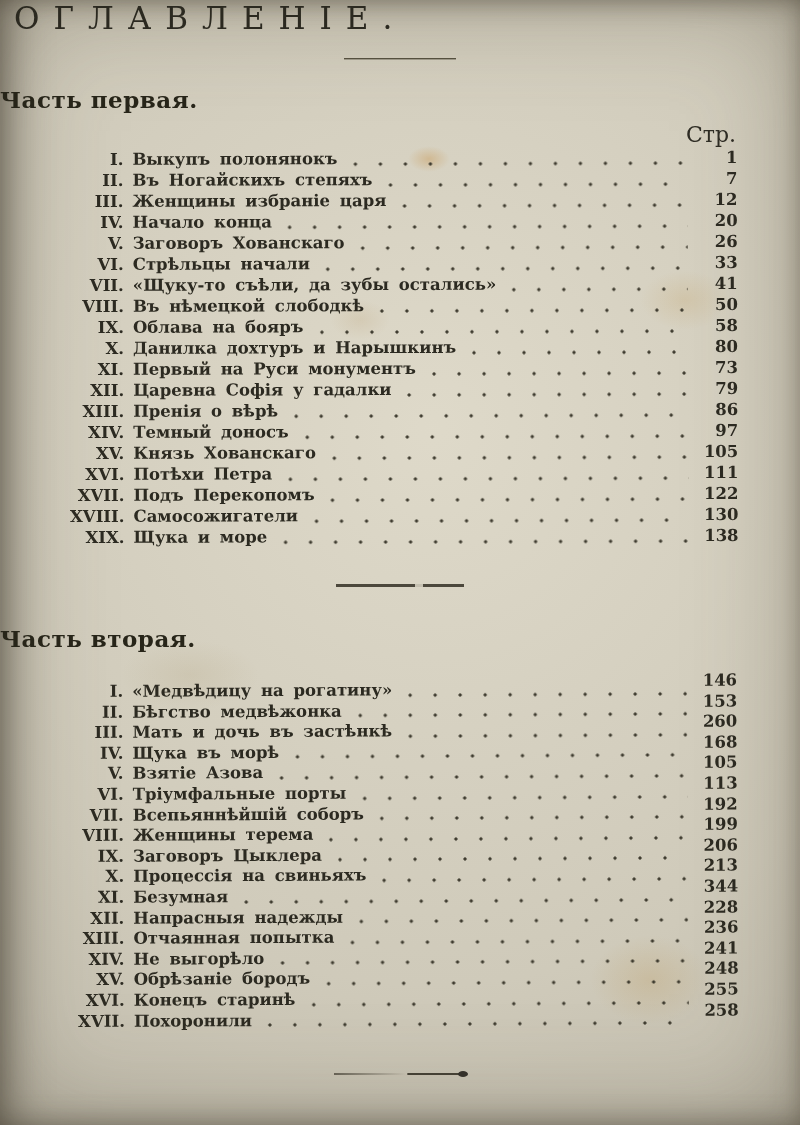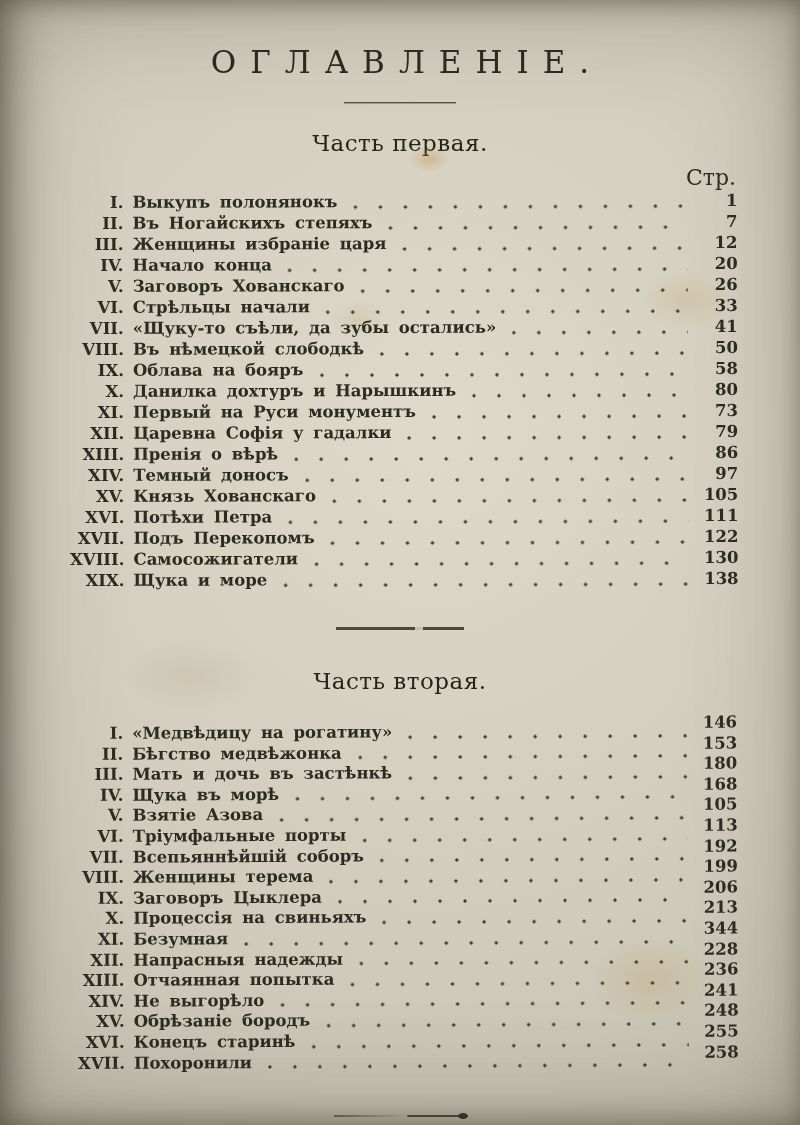--- a/index.html
+++ b/index.html
@@ -26,39 +26,38 @@
   }
   .stain { position: absolute; border-radius: 50%; pointer-events: none; }
   .stain.s1 { left: 408px; top: 146px; width: 42px; height: 26px; background: radial-gradient(ellipse, rgba(196,138,58,0.35), rgba(196,138,58,0) 70%); }
   .stain.s2 { left: 640px; top: 270px; width: 90px; height: 60px; background: radial-gradient(ellipse, rgba(190,150,80,0.2), rgba(190,150,80,0) 70%); }
   .stain.s3 { left: 590px; top: 935px; width: 120px; height: 90px; background: radial-gradient(ellipse, rgba(185,145,75,0.22), rgba(185,145,75,0) 70%); }
   .stain.s4 { left: 120px; top: 640px; width: 140px; height: 70px; background: radial-gradient(ellipse, rgba(160,140,95,0.14), rgba(160,140,95,0) 70%); }
   .stain.s5 { left: 330px; top: 300px; width: 60px; height: 40px; background: radial-gradient(ellipse, rgba(175,140,85,0.15), rgba(175,140,85,0) 70%); }
 
   .book-title {
     margin: 0;
-    padding-top: 44px;
-    text-align: center;
+    text-align: left;
     font-size: 31px;
     font-weight: 400;
     letter-spacing: 14px;
     text-indent: 14px;
     color: #2b2920;
   }
   .rule { margin: 0 auto; background: #4c483c; }
   .rule-title {
     margin-top: 22px;
     width: 112px; height: 2px;
     background: linear-gradient(180deg, #55503f 0 45%, rgba(85,80,63,0.25) 55%, rgba(85,80,63,0.6) 100%);
   }
   .part-heading {
     margin: 0;
-    text-align: center;
+    text-align: left;
     font-size: 23px;
-    font-weight: 400;
+    font-weight: 700;
     color: #272519;
     letter-spacing: 0.5px;
   }
   .part1 .part-heading { padding-top: 26px; }
   .part2 .part-heading { padding-top: 0; }
 
   .col-header {
     width: 672px; margin: 9px auto 2px auto;
     text-align: right;
     font-size: 22px;
@@ -281,21 +280,21 @@
           <span class="rn">II.</span>
           <span class="tt">Бѣгство медвѣжонка</span>
           <span class="leader"></span>
           <span class="pg">153</span>
         </div>
 
         <div class="row">
           <span class="rn">III.</span>
           <span class="tt">Мать и дочь въ застѣнкѣ</span>
           <span class="leader"></span>
-          <span class="pg">180</span>
+          <span class="pg">260</span>
         </div>
 
         <div class="row">
           <span class="rn">IV.</span>
           <span class="tt">Щука въ морѣ</span>
           <span class="leader"></span>
           <span class="pg">168</span>
         </div>
 
         <div class="row">

